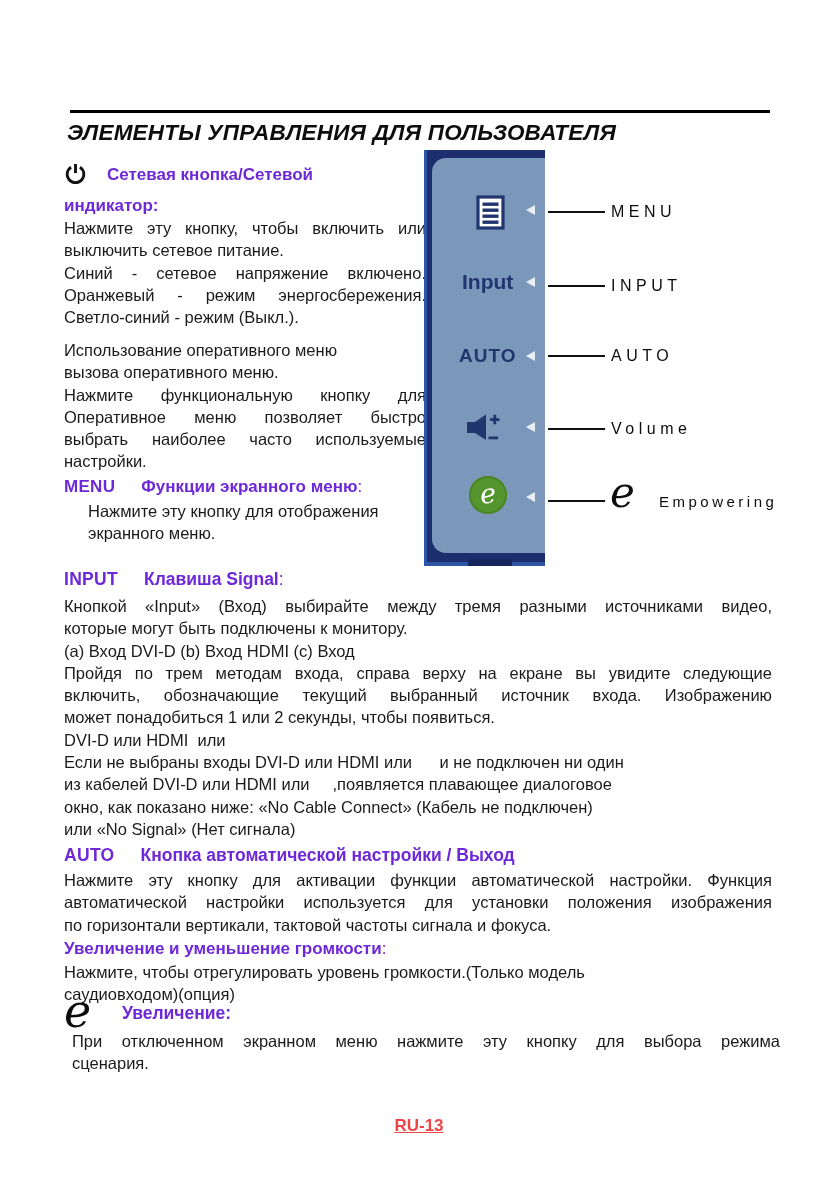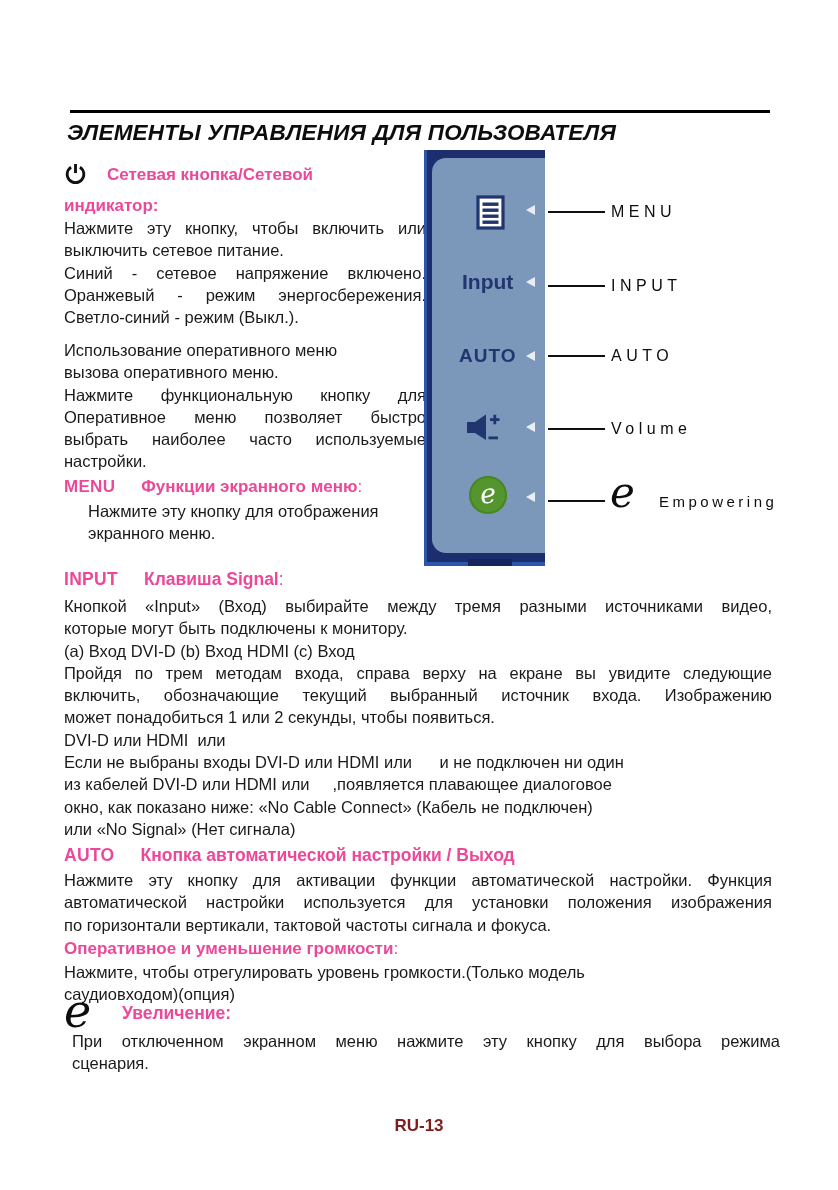--- a/index.html
+++ b/index.html
@@ -14,21 +14,21 @@
   .page{
     position:relative;width:838px;height:1190px;background:#ffffff;
     font-family:"Liberation Sans",sans-serif;color:#1a1a1a;overflow:hidden;
   }
   .abs{position:absolute;}
   .rule{left:70px;top:110px;width:700px;height:3px;background:#000;}
   .title{
     left:67px;top:120px;font-size:22.5px;font-weight:bold;font-style:italic;
     letter-spacing:0.2px;color:#0d0d0d;white-space:nowrap;
   }
-  .h{font-weight:bold;font-size:17px;color:#ec4899;}
+  .h{font-weight:bold;font-size:17px;color:#6d28d9;}
   .h .lbl{margin-right:26px;letter-spacing:0.3px;}
   .h .sfx{font-weight:normal;}
   .line{font-size:16.5px;line-height:22.3px;white-space:pre-wrap;}
   .col{width:362px;}
   .wide{width:708px;}
   .just{white-space:normal;text-align:justify;text-align-last:justify;}
   
   .pwr-row{left:64px;top:162px;display:flex;align-items:center;gap:20px;}
   
   .figure{left:424px;top:150px;width:121px;height:416px;background:var(--panel-edge);}
@@ -44,21 +44,21 @@
     box-shadow:inset 0 0 0 2px #4a8526;
   }
   .ecircle span{
     font-family:"DejaVu Serif",serif;font-style:italic;color:#fff;
     font-size:27px;line-height:1;transform:rotate(-6deg);margin-top:-3px;
   }
   
   .callout-line{height:2px;background:#101010;left:548px;width:57px;}
   .callout-label{left:611px;font-size:16px;letter-spacing:4.5px;color:#0d0d0d;white-space:nowrap;}
   .big-e{font-family:"DejaVu Serif",serif;font-style:italic;color:#0d0d0d;line-height:1;}
-  .footer{left:0;top:1116px;width:100%;text-align:center;font-weight:bold;font-size:17px;color:#7f1d1d;}
+  .footer{left:0;top:1116px;width:100%;text-align:center;font-weight:bold;font-size:17px;color:#ef4444;text-decoration:underline;}
 </style>
 </head>
 <body>
 
 <div class="page">
 
   <div class="abs rule"></div>
   <div class="abs title">ЭЛЕМЕНТЫ УПРАВЛЕНИЯ ДЛЯ ПОЛЬЗОВАТЕЛЯ</div>
 
   <div class="abs pwr-row">
@@ -170,21 +170,21 @@
   <div class="abs h" style="left:64px;top:845px;font-size:17.5px;">
     <span class="lbl">AUTO</span><span>Кнопка автоматической настройки / Выход</span>
   </div>
   <div class="abs wide" style="left:64px;top:869px;">
     <div class="line just">Нажмите эту кнопку для активации функции автоматической настройки. Функция</div>
     <div class="line just">автоматической настройки используется для установки положения изображения</div>
     <div class="line">по горизонтали вертикали, тактовой частоты сигнала и фокуса.</div>
   </div>
 
   <div class="abs h" style="left:64px;top:939px;">
-    <span>Оперативное и уменьшение громкости</span><span class="sfx">:</span>
+    <span>Увеличение и уменьшение громкости</span><span class="sfx">:</span>
   </div>
   <div class="abs wide" style="left:64px;top:961px;">
     <div class="line">Нажмите, чтобы отрегулировать уровень громкости.(Только модель</div>
     <div class="line">саудиовходом)(опция)</div>
   </div>
 
   <div class="abs big-e" style="left:64px;top:988px;font-size:46px;">e</div>
   <div class="abs h" style="left:122px;top:1003px;font-size:17.5px;">Увеличение:</div>
   <div class="abs wide" style="left:72px;top:1030px;">
     <div class="line just">При отключенном экранном меню нажмите эту кнопку для выбора режима</div>

